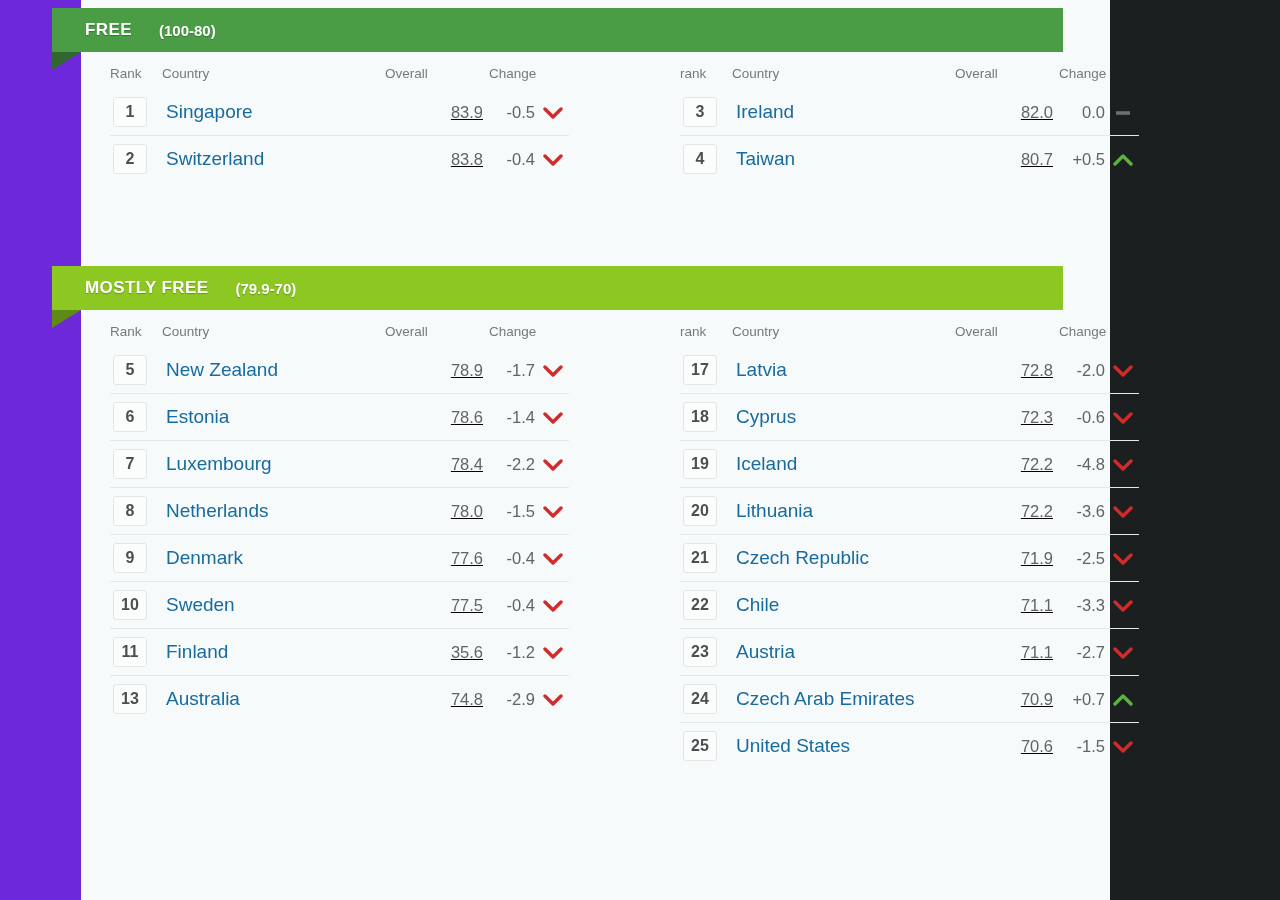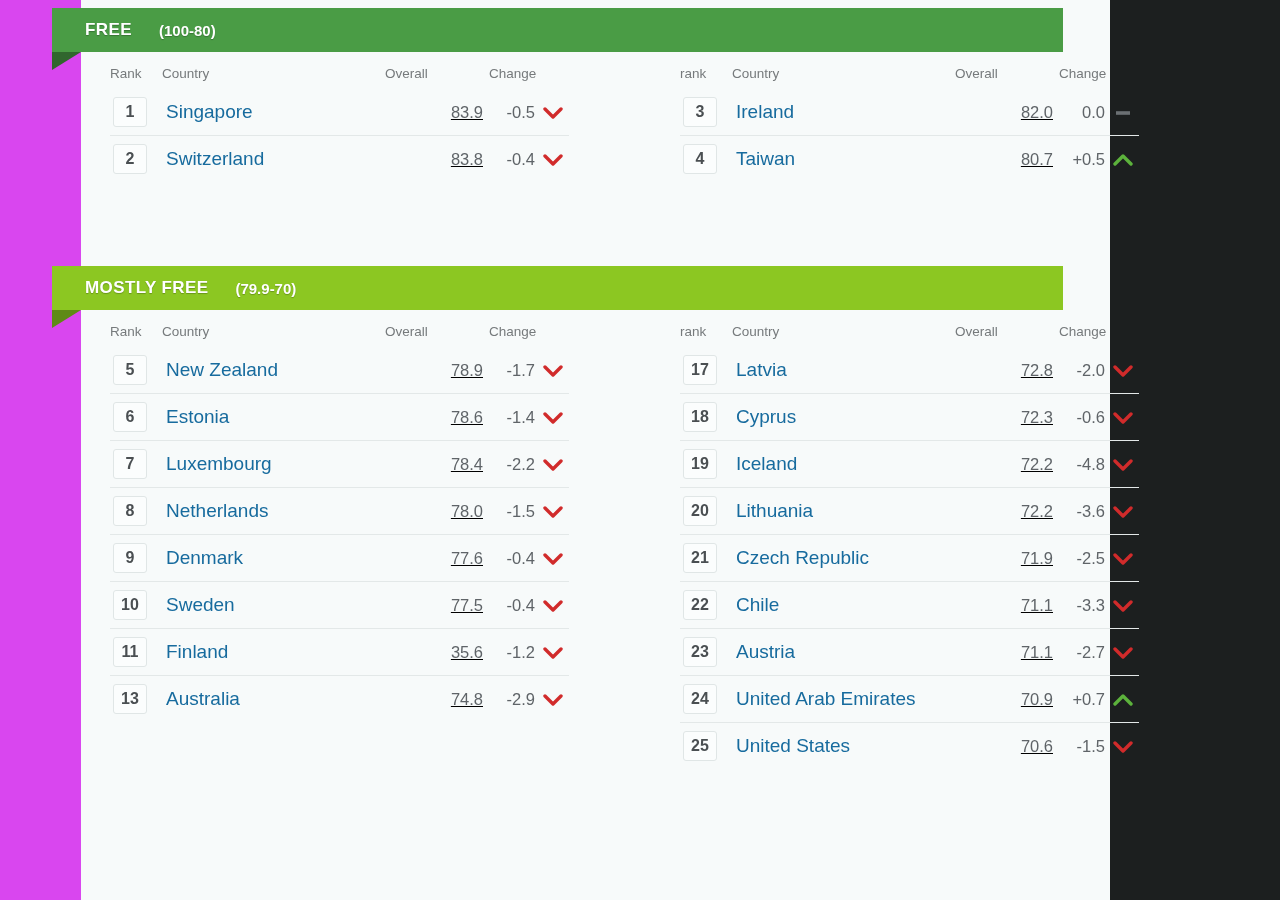--- a/index.html
+++ b/index.html
@@ -14,21 +14,21 @@
     background: #1c1f1f;
     font-family: "Liberation Sans", sans-serif;
     -webkit-font-smoothing: antialiased;
   }
 
   
   #page {
     position: relative;
     width: 1041px;
     height: 900px;
-    background: #d946ef;
+    background: #6d28d9;
   }
 
   .page-sheet {
     position: absolute;
     left: 81px;
     top: 0;
     width: 1029px;
     height: 900px;
     background: #f7fafa;
   }
@@ -400,21 +400,21 @@
                 <tr class="">
                   <td class="c-rank"><span class="rank-box">23</span></td>
                   <td class="c-country"><a href="#" class="country-link">Austria</a></td>
                   <td class="c-overall"><span class="overall-val">71.1</span></td>
                   <td class="c-change"><span class="change-val">-2.7</span><span class="arrow"><svg width="20" height="14" viewBox="0 0 20 14">
                         <path d="M2 3 L10 11 L18 3" fill="none" stroke="#d12b2b" stroke-width="3.4" stroke-linecap="round" stroke-linejoin="round"></path>
                       </svg></span></td>
                 </tr>
                 <tr class="">
                   <td class="c-rank"><span class="rank-box">24</span></td>
-                  <td class="c-country"><a href="#" class="country-link">United Arab Emirates</a></td>
+                  <td class="c-country"><a href="#" class="country-link">Czech Arab Emirates</a></td>
                   <td class="c-overall"><span class="overall-val">70.9</span></td>
                   <td class="c-change"><span class="change-val">+0.7</span><span class="arrow"><svg width="20" height="14" viewBox="0 0 20 14">
                         <path d="M2 11 L10 3 L18 11" fill="none" stroke="#5cb23c" stroke-width="3.4" stroke-linecap="round" stroke-linejoin="round"></path>
                       </svg></span></td>
                 </tr>
                 <tr class="">
                   <td class="c-rank"><span class="rank-box">25</span></td>
                   <td class="c-country"><a href="#" class="country-link">United States</a></td>
                   <td class="c-overall"><span class="overall-val">70.6</span></td>
                   <td class="c-change"><span class="change-val">-1.5</span><span class="arrow"><svg width="20" height="14" viewBox="0 0 20 14">

